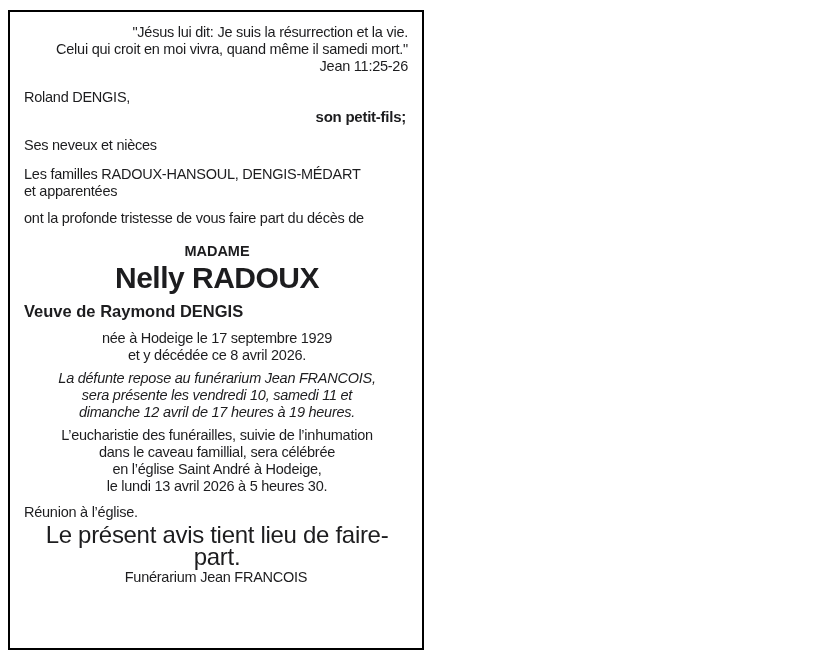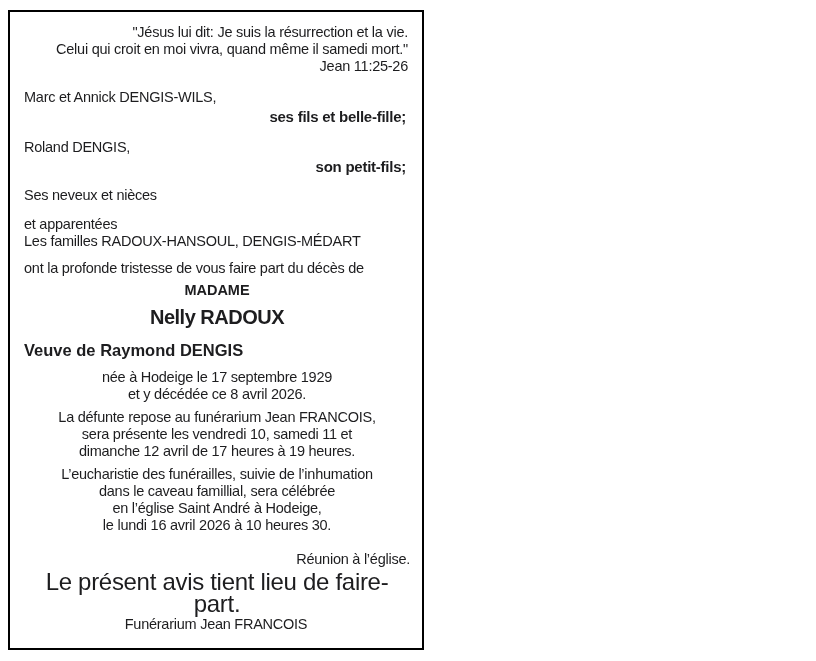--- a/index.html
+++ b/index.html
@@ -50,55 +50,56 @@
   .nephews {
     margin-top: 12px;
   }
   .families {
     margin-top: 12px;
   }
   .announcement {
     margin-top: 10px;
   }
   .honorific {
-    margin-top: 5px;
+    margin-top: 16px;
     text-align: center;
     font-weight: bold;
     font-size: 14.5px;
   }
   .deceased-name {
     text-align: center;
     font-weight: bold;
-    font-size: 20px;
+    font-size: 30px;
     line-height: 36px;
     letter-spacing: -0.5px;
     margin-top: 1px;
   }
   .widow {
     text-align: left;
     font-weight: bold;
     font-size: 16.5px;
     line-height: 19px;
     margin-top: 6px;
   }
   .birth-death {
     margin-top: 9px;
     text-align: center;
   }
   .repose {
     margin-top: 6px;
     text-align: center;
+    font-style: italic;
   }
   .ceremony {
     margin-top: 6px;
     text-align: center;
   }
   .gathering {
-    margin-top: 17px;
-    text-align: right;
+    margin-top: 9px;
+    text-align: left;
   }
   .condolences {
     margin-top: 15px;
     text-align: center;
   }
   .notice {
     margin-top: 3px;
     text-align: center;
     font-size: 24px;
     line-height: 22px;
@@ -114,35 +115,31 @@
 <body>
 
 <div class="card">
 
   <div class="quote txt">
     <div>"Jésus lui dit: Je suis la résurrection et la vie.</div>
     <div>Celui qui croit en moi vivra, quand même il samedi mort."</div>
     <div>Jean 11:25-26</div>
   </div>
 
-  <div class="relative-row txt">
-    <div class="names">Marc et Annick DENGIS-WILS,</div>
-    <div class="relation">ses fils et belle-fille;</div>
-  </div>
 
   <div class="relative-row txt">
     <div class="names">Roland DENGIS,</div>
     <div class="relation">son petit-fils;</div>
   </div>
 
   <div class="nephews txt">Ses neveux et nièces</div>
 
   <div class="families txt">
+    <div>Les familles RADOUX-HANSOUL, DENGIS-MÉDART</div>
     <div>et apparentées</div>
-    <div>Les familles RADOUX-HANSOUL, DENGIS-MÉDART</div>
   </div>
 
   <div class="announcement txt">ont la profonde tristesse de vous faire part du décès de</div>
 
   <div class="honorific">MADAME</div>
 
   <div class="deceased-name">Nelly RADOUX</div>
 
   <div class="widow">Veuve de Raymond DENGIS</div>
 
@@ -154,21 +151,21 @@
   <div class="repose txt">
     <div>La défunte repose au funérarium Jean FRANCOIS,</div>
     <div>sera présente les vendredi 10, samedi 11 et</div>
     <div>dimanche 12 avril de 17 heures à 19 heures.</div>
   </div>
 
   <div class="ceremony txt">
     <div>L’eucharistie des funérailles, suivie de l’inhumation</div>
     <div>dans le caveau famillial, sera célébrée</div>
     <div>en l’église Saint André à Hodeige,</div>
-    <div>le lundi 16 avril 2026 à 10 heures 30.</div>
+    <div>le lundi 13 avril 2026 à 5 heures 30.</div>
   </div>
 
   <div class="gathering txt">Réunion à l’église.</div>
 
 
   <div class="notice">Le présent avis tient lieu de faire-part.</div>
 
   <div class="signature txt">Funérarium Jean FRANCOIS</div>
 
 </div>

